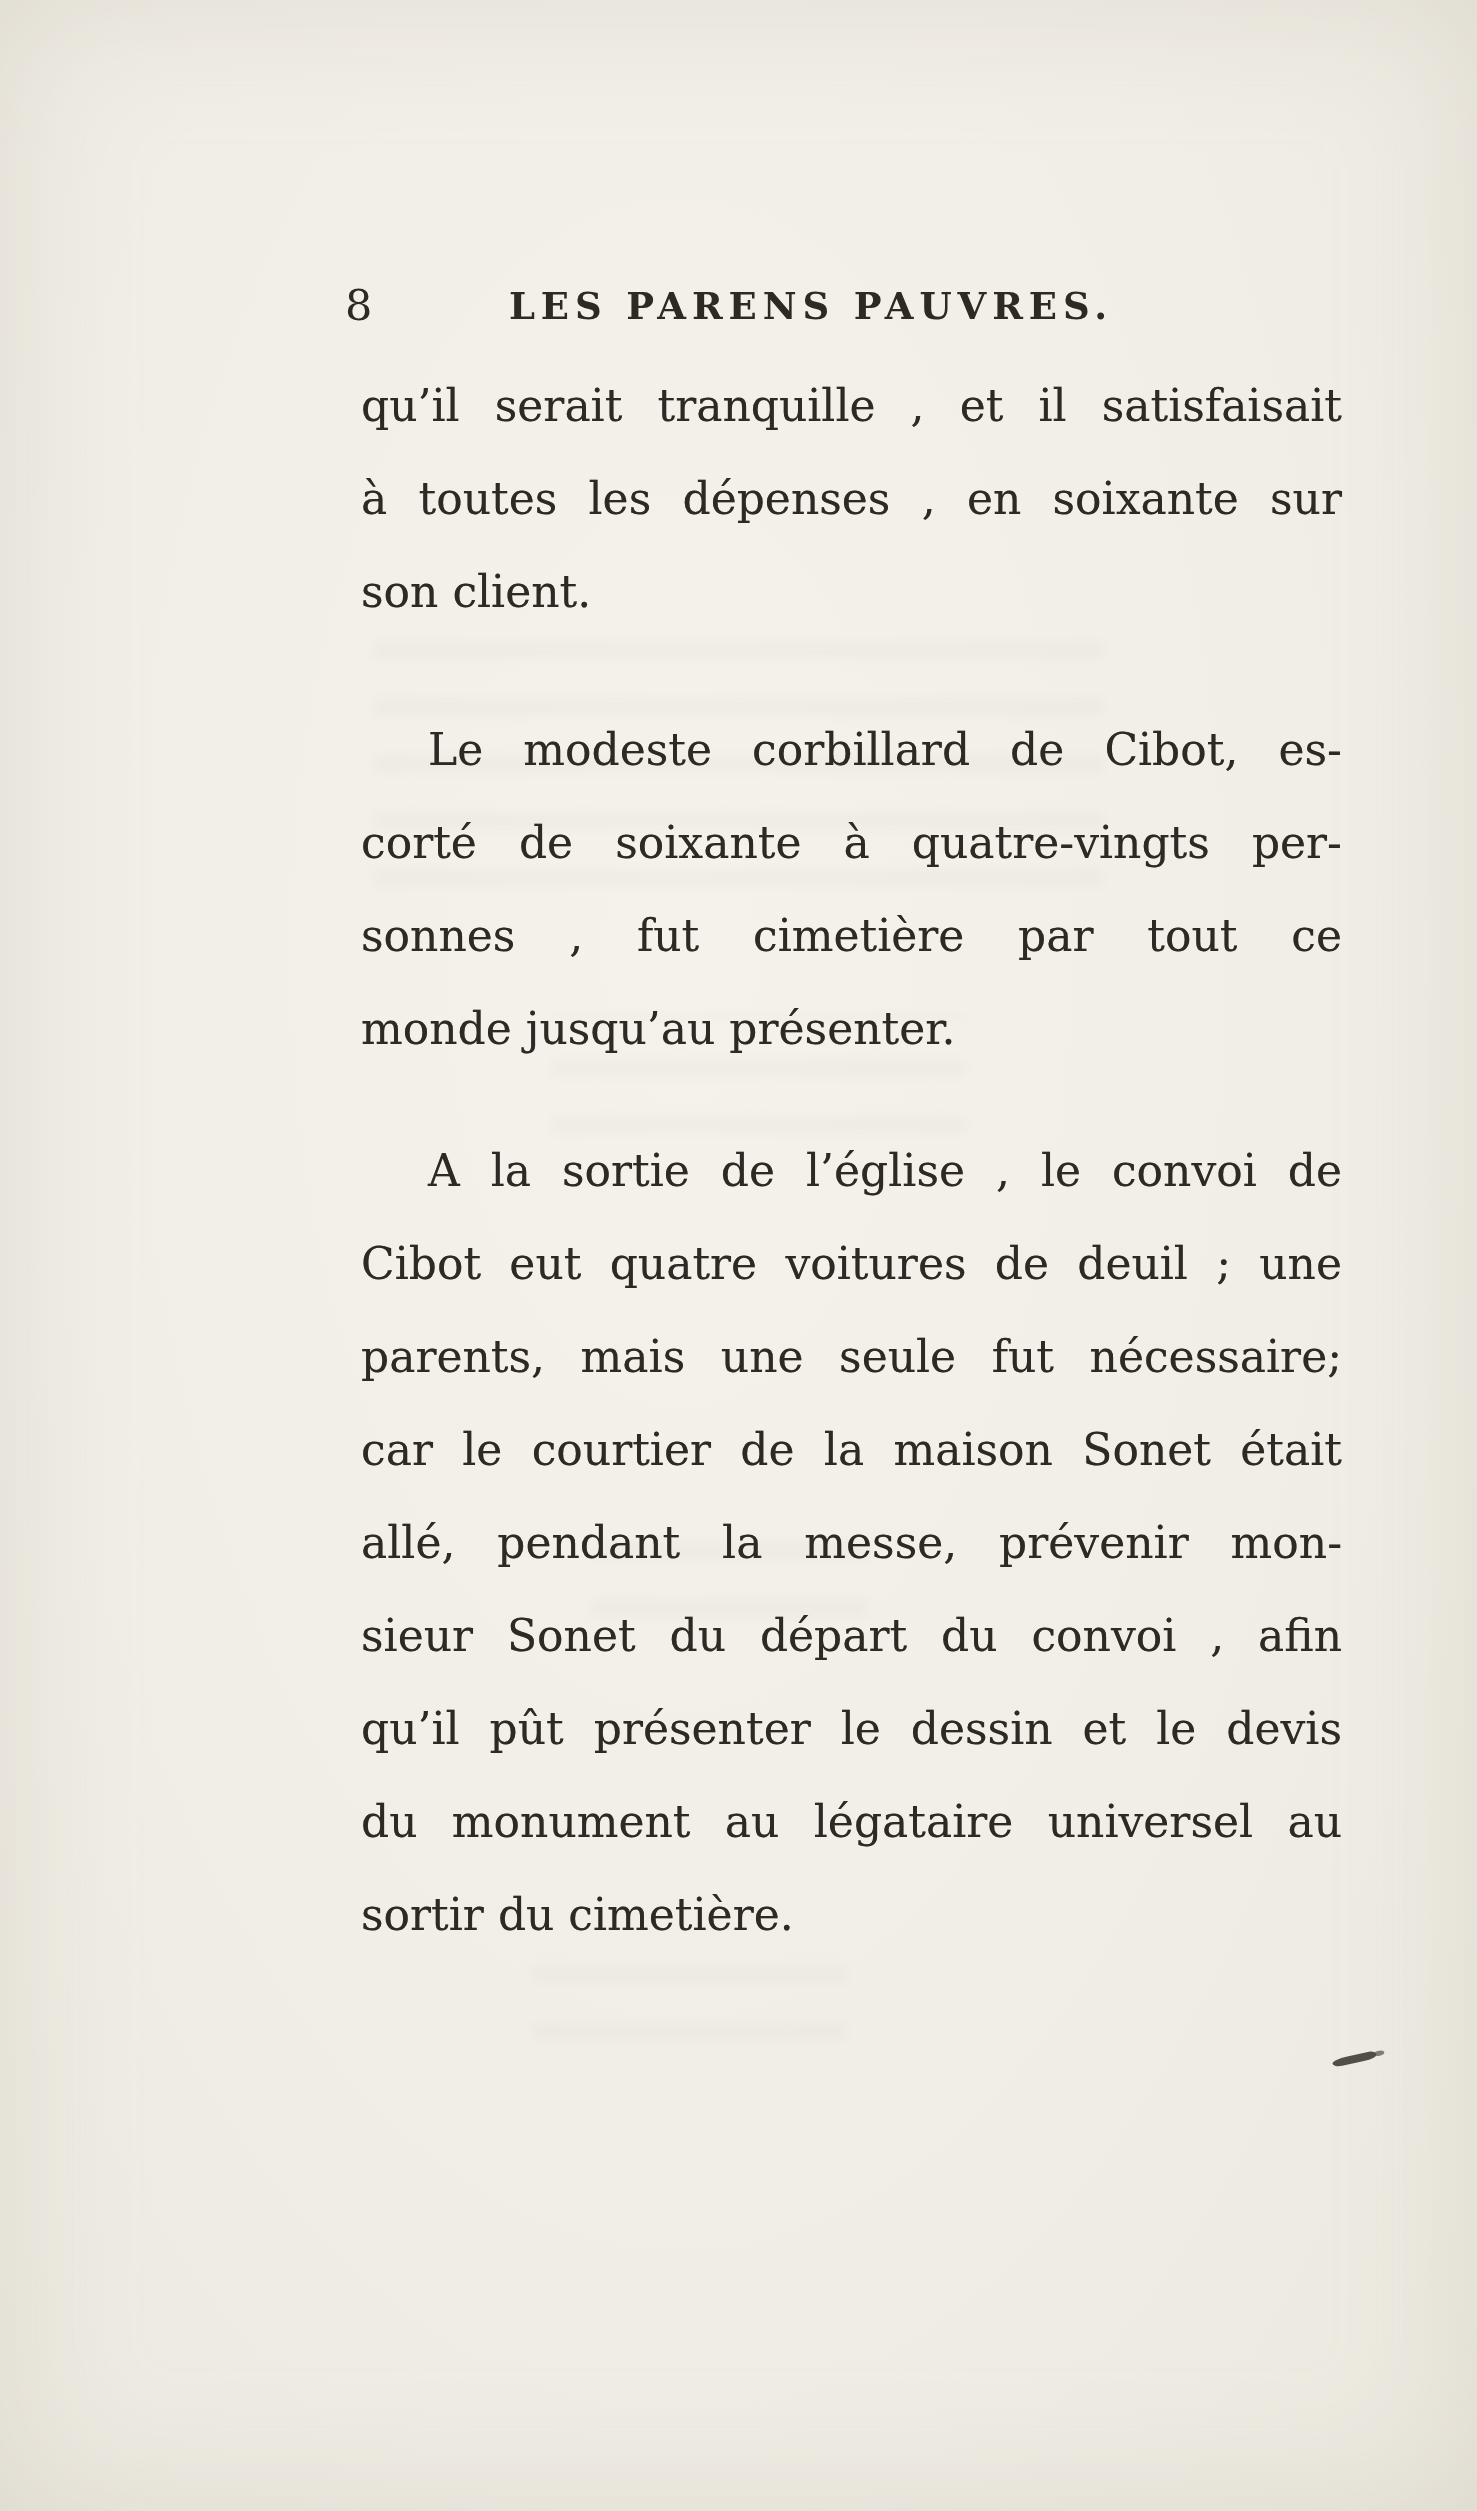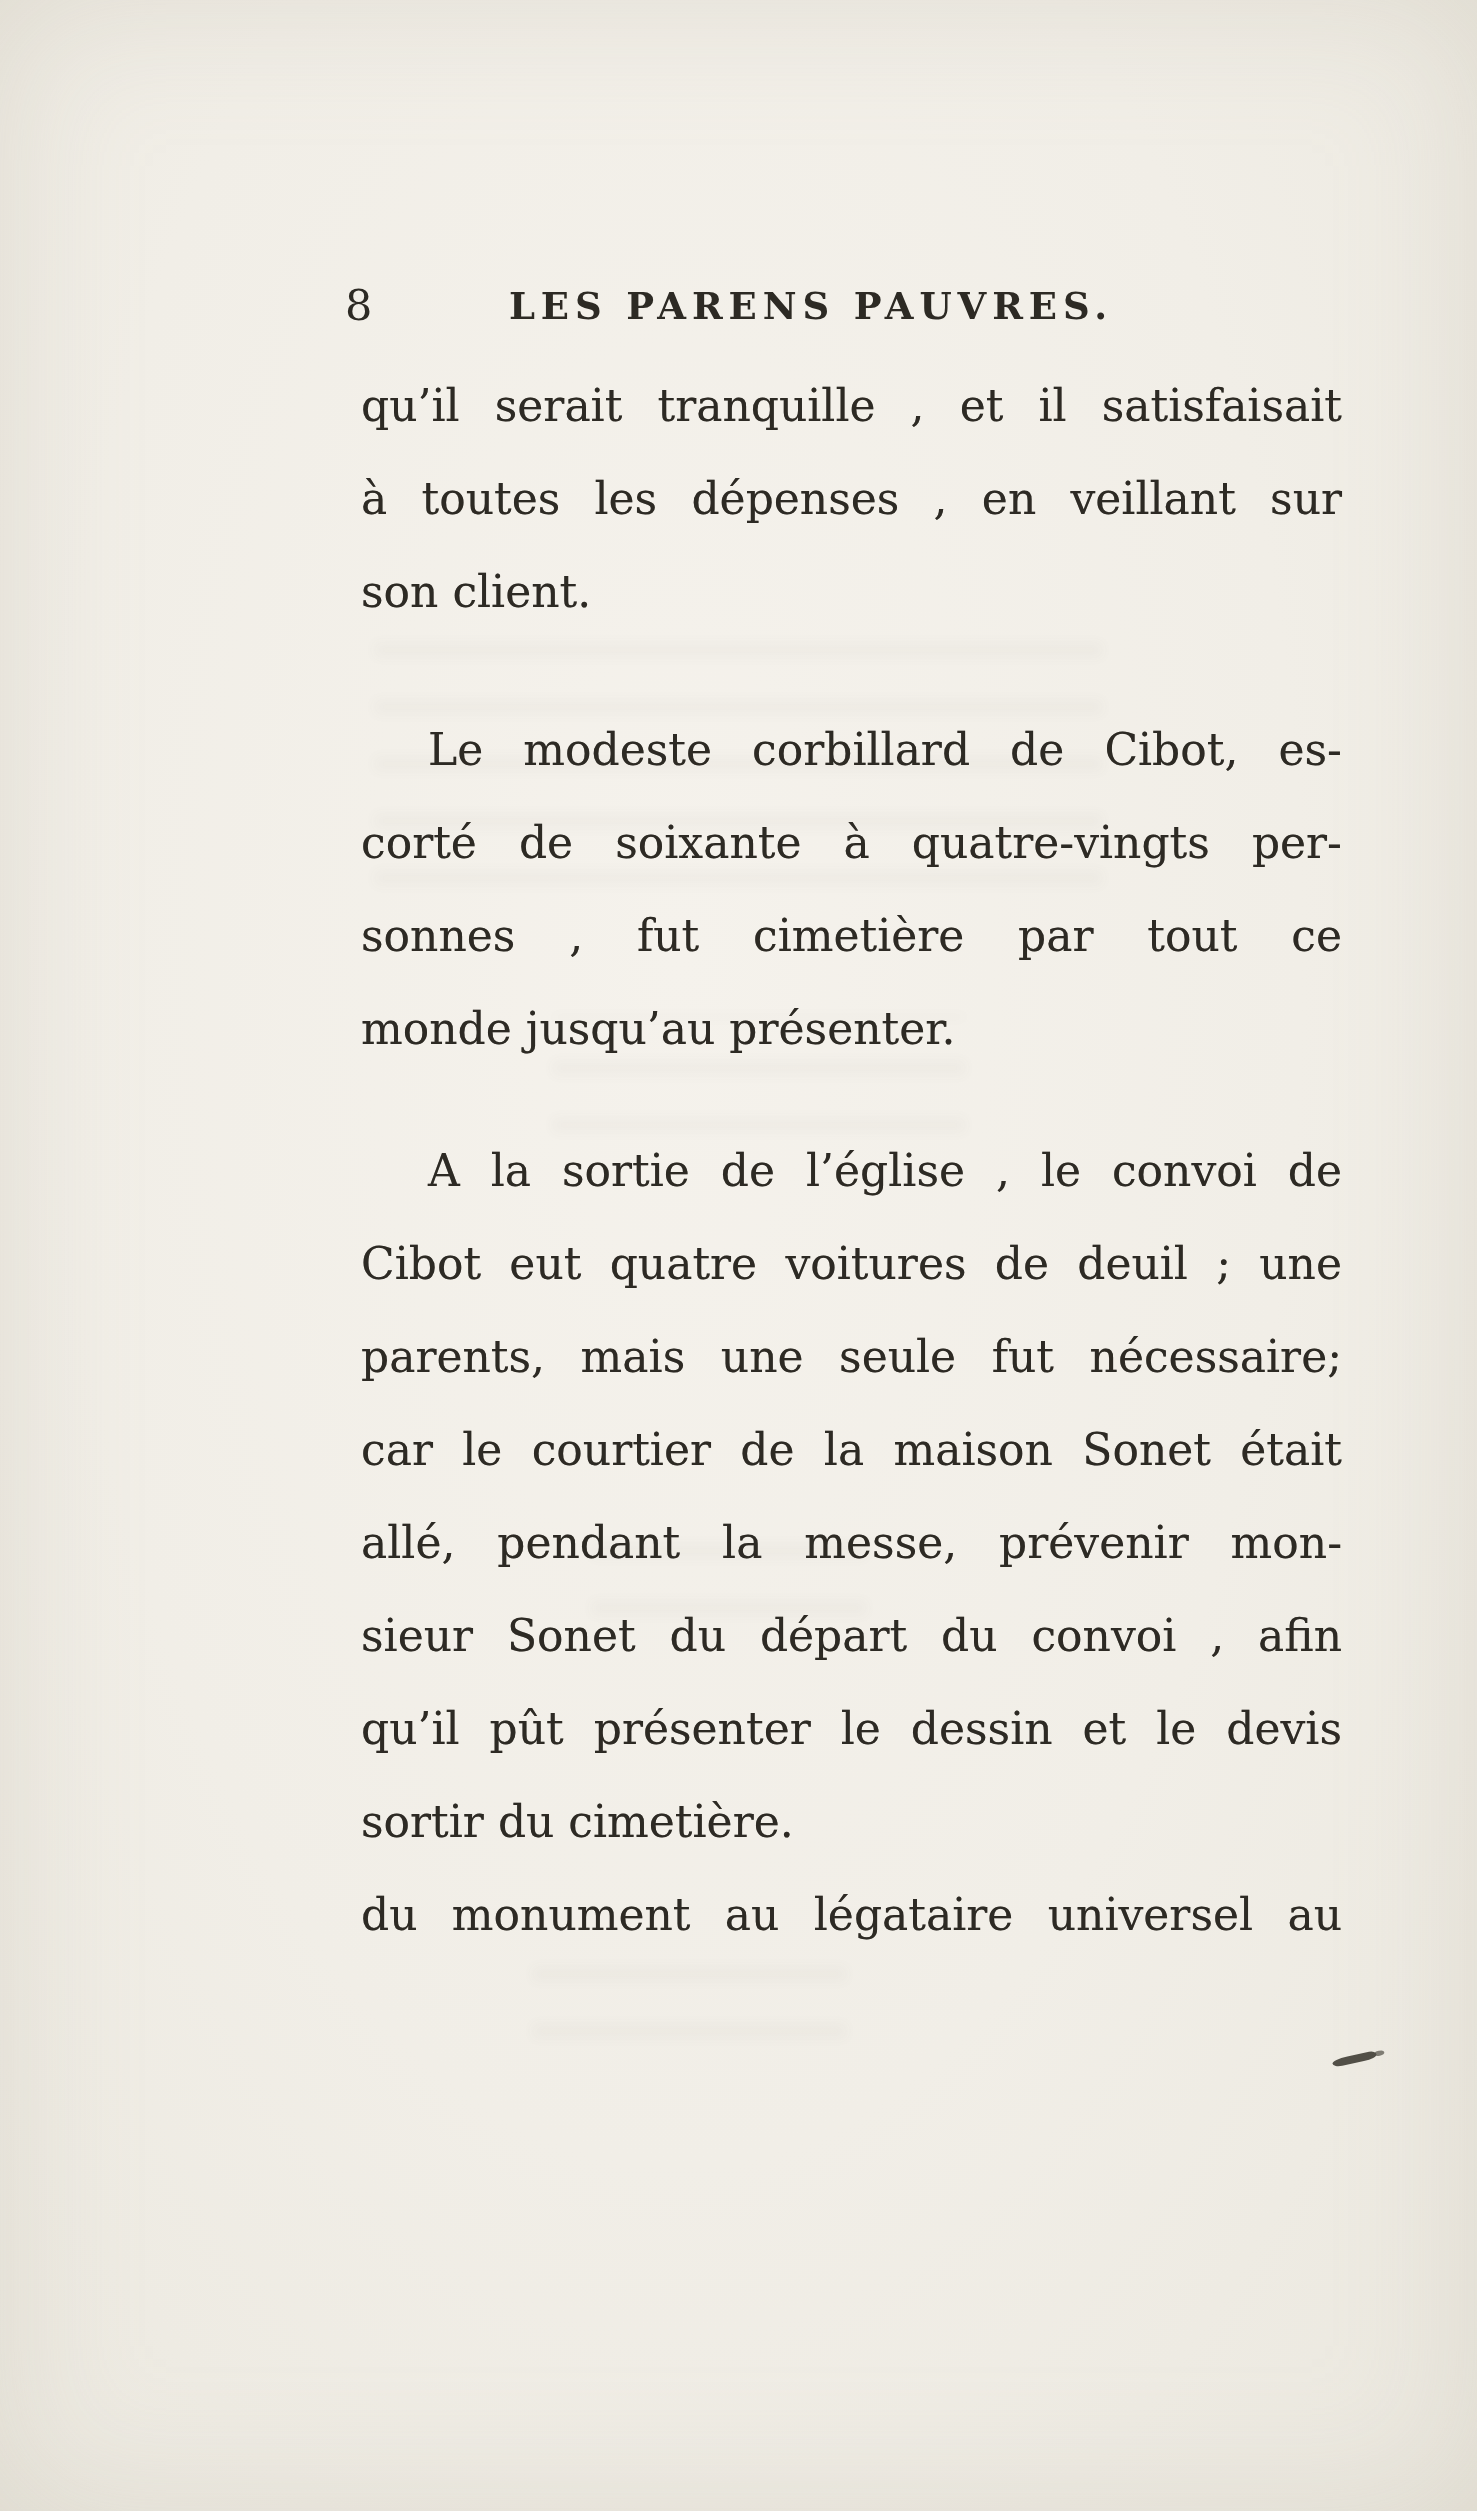--- a/index.html
+++ b/index.html
@@ -115,41 +115,41 @@
 
   <div class="header">
     <span class="page-number">8</span>
     <span class="running-title">LES PARENS PAUVRES.</span>
   </div>
 
   <div class="body-text">
 
     <div class="paragraph">
       <div class="line j">qu’il serait tranquille , et il satisfaisait</div>
-      <div class="line j">à toutes les dépenses , en veillant sur</div>
+      <div class="line j">à toutes les dépenses , en soixante sur</div>
       <div class="line l">son client.</div>
     </div>
 
     <div class="paragraph indent gap-lg">
       <div class="line j">Le modeste corbillard de Cibot, es-</div>
       <div class="line j">corté de soixante à quatre-vingts per-</div>
       <div class="line j">sonnes , fut cimetière par tout ce</div>
       <div class="line l">monde jusqu’au présenter.</div>
     </div>
 
     <div class="paragraph indent gap-md">
       <div class="line j">A la sortie de l’église , le convoi de</div>
       <div class="line j">Cibot eut quatre voitures de deuil ; une</div>
       <div class="line j">parents, mais une seule fut nécessaire;</div>
       <div class="line j">car le courtier de la maison Sonet était</div>
       <div class="line j">allé, pendant la messe, prévenir mon-</div>
       <div class="line j">sieur Sonet du départ du convoi , afin</div>
       <div class="line j">qu’il pût présenter le dessin et le devis</div>
+      <div class="line j">du monument au légataire universel au</div>
       <div class="line l">sortir du cimetière.</div>
-      <div class="line j">du monument au légataire universel au</div>
     </div>
 
   </div>
 
   <div class="ink-mark"></div>
 
 </div>
 
 
 </body></html>

